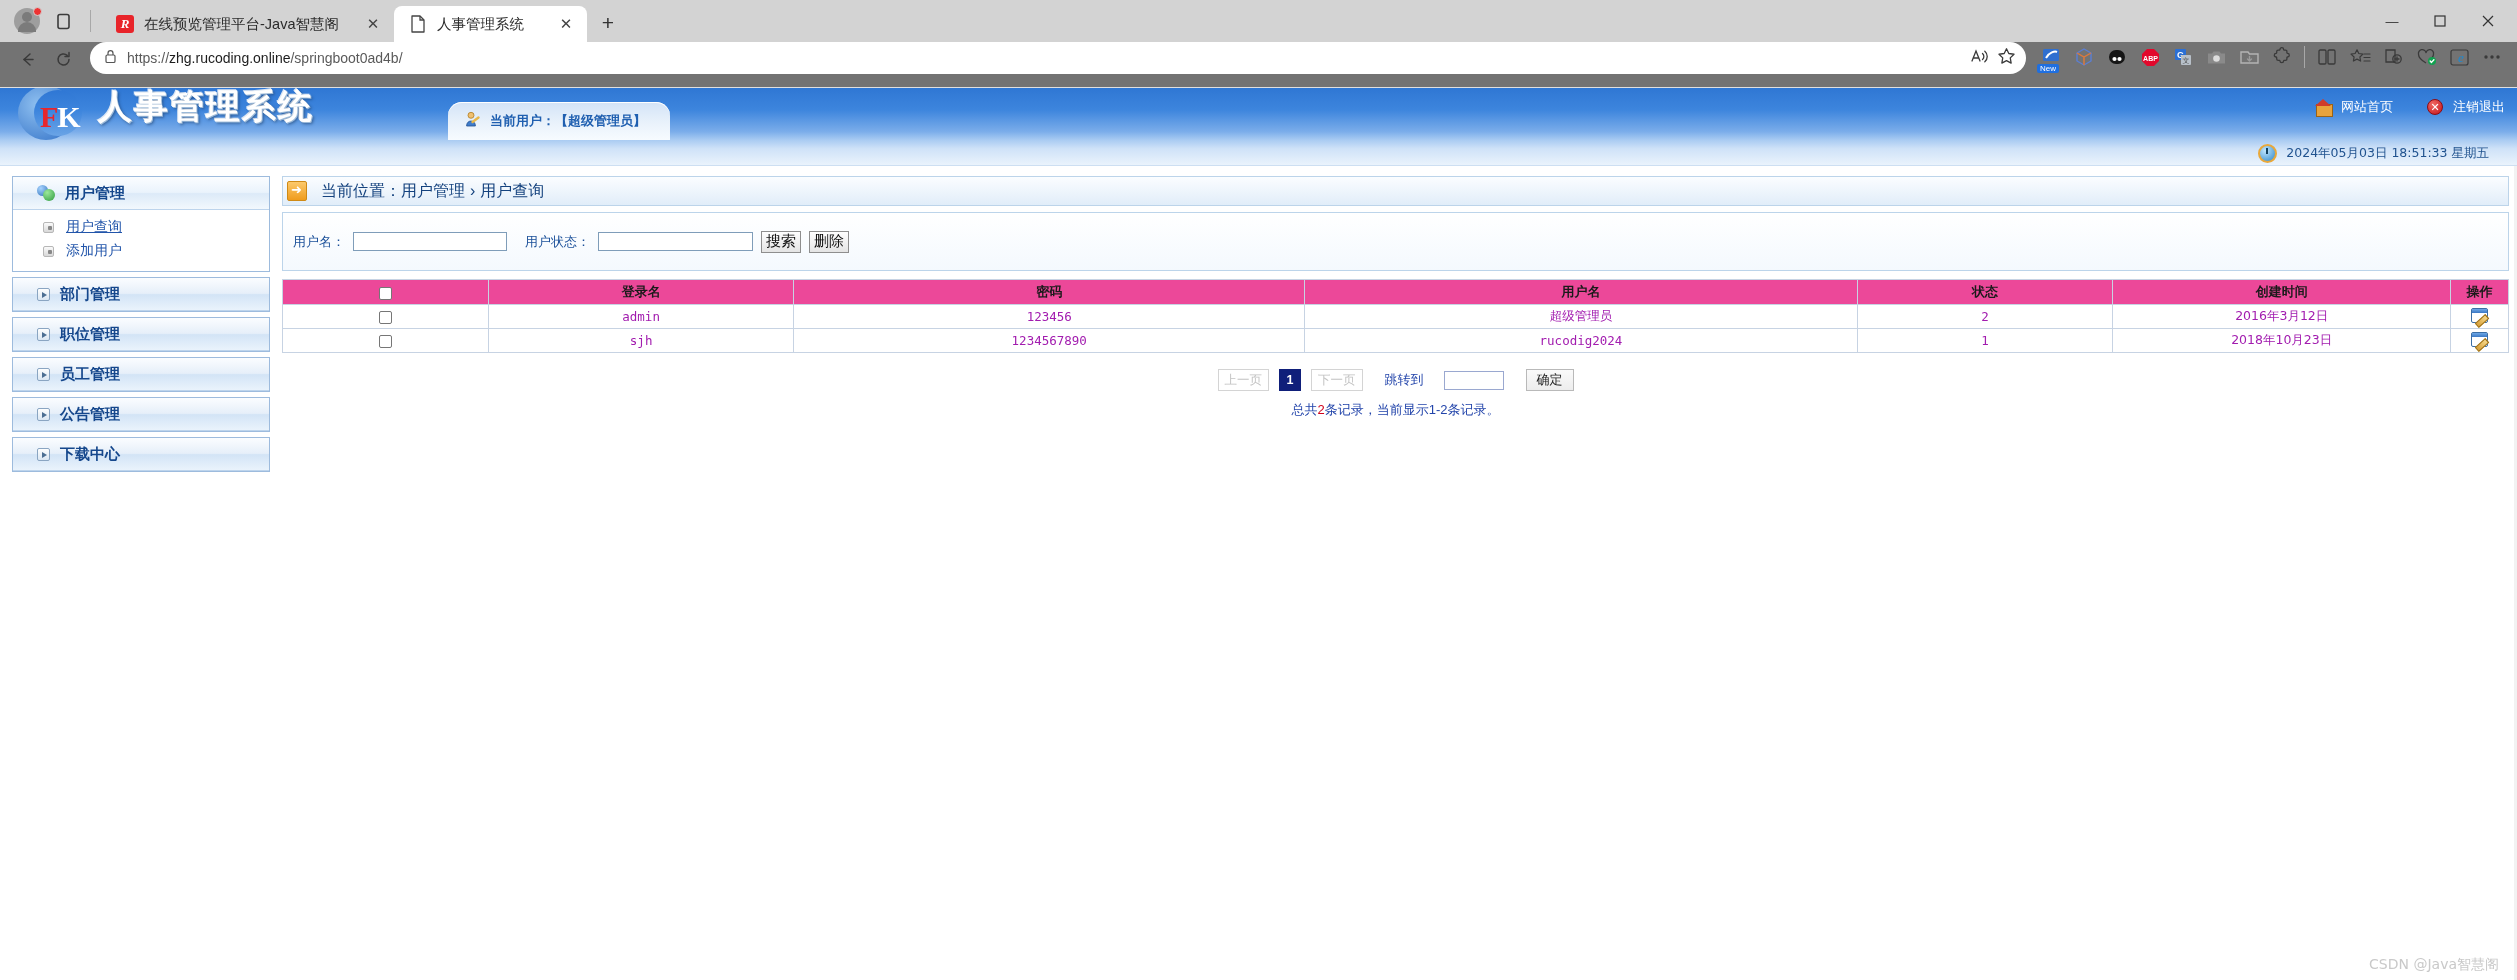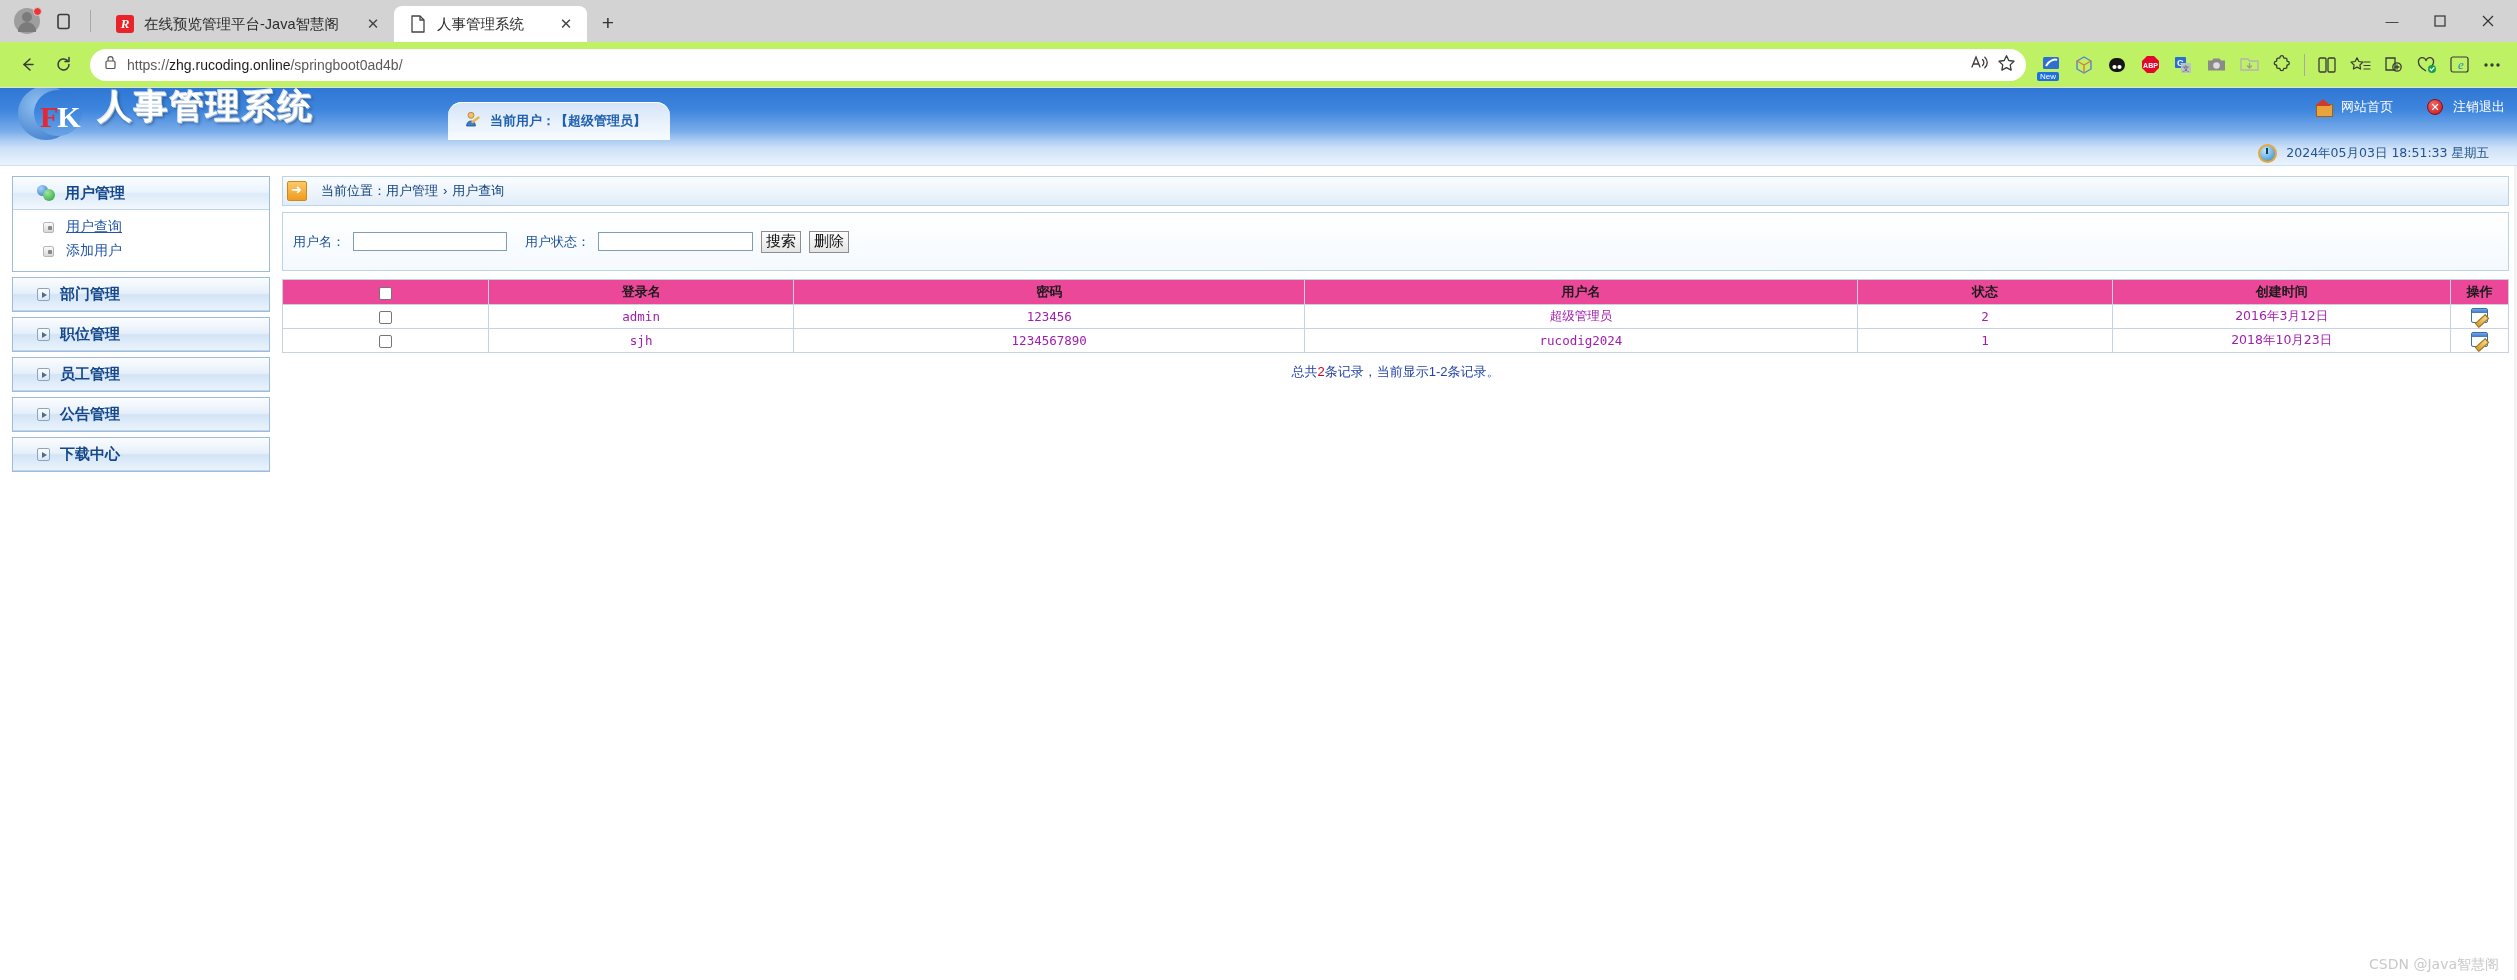--- a/index.html
+++ b/index.html
@@ -71,22 +71,22 @@
   .tab-title { white-space:nowrap; overflow:hidden; text-overflow:ellipsis; font-size:14.5px; }
   .tab-close { width:22px; height:22px; display:flex;align-items:center;justify-content:center; color:#444; font-size:15px; margin-left: 22px;}
   .tab.inactive .tab-close { margin-left: 14px; }
   .new-tab-btn { width:30px; height:30px; display:flex;align-items:center;justify-content:center;
     font-size:21px; color:#333; margin: 0 0 4px 6px; }
   .tabstrip-right { margin-left:auto; display:flex; align-items:center; height:42px; padding-right: 6px; gap: 2px;}
   .win-btn { width:46px; height:42px; display:flex; align-items:center; justify-content:center; color:#333; font-size:13px;}
 
   .toolbar {
     height: 46px; flex: 0 0 46px;
-    background: #bef264;
-    display: flex; align-items: center;
+    background: #737373;
+    display: flex; align-items: flex-start;
     padding: 0 10px;
     gap: 2px;
     border-bottom: 1px solid #e0e0e0;
   }
   .tb-btn {
     width: 34px; height: 34px; border-radius: 17px;
     display: flex; align-items: center; justify-content: center;
     color: #444; flex: 0 0 auto;
   }
   .omnibox {
@@ -283,21 +283,21 @@
   }
   .crumb-arrow {
     width: 20px; height: 20px; flex: 0 0 20px;
     background: linear-gradient(to bottom, #fcc96b, #ef9c1d);
     border: 1px solid #cf8a16; border-radius: 2px;
     position: relative;
   }
   .crumb-arrow::after {
     content:"➜"; position:absolute; left:3px; top:-2px; font-size:13px; color:#fff; line-height:20px;
   }
-  .crumb-text { font-size: 13px; color: #14427e; }
+  .crumb-text { font-size: 16px; color: #14427e; }
   .crumb-text .sep { margin: 0 5px; color:#14427e; }
 
   .search-panel {
     margin-top: 6px;
     border: 1px solid #bcd4ea;
     background: linear-gradient(to bottom, #ffffff 0%, #f4f9fe 100%);
     height: 59px;
     display: flex; align-items: center;
     padding-left: 10px;
     gap: 8px;
@@ -751,20 +751,28 @@
                 <td>1234567890</td>
                 <td>rucodig2024</td>
                 <td>1</td>
                 <td class="cjk">2018年10月23日</td>
                 <td><span class="icon-edit"></span></td>
               </tr>
             </tbody>
           </table>
         </div>
 
+        <div class="pager">
+          <div class="pg-box">上一页</div>
+          <div class="pg-box current">1</div>
+          <div class="pg-box">下一页</div>
+          <span class="pg-label">跳转到</span>
+          <input class="pg-input" type="text" value="" style="">
+          <button class="pg-ok">确定</button>
+        </div>
 
         <div class="summary"><span>总共</span><span class="num">2</span><span>条记录，当前显示1-2条记录。</span></div>
       </div>
 
       <div class="watermark">CSDN @Java智慧阁</div>
       <div class="scroll-edge"></div>
     </div>
   </div>
 </div>
 

